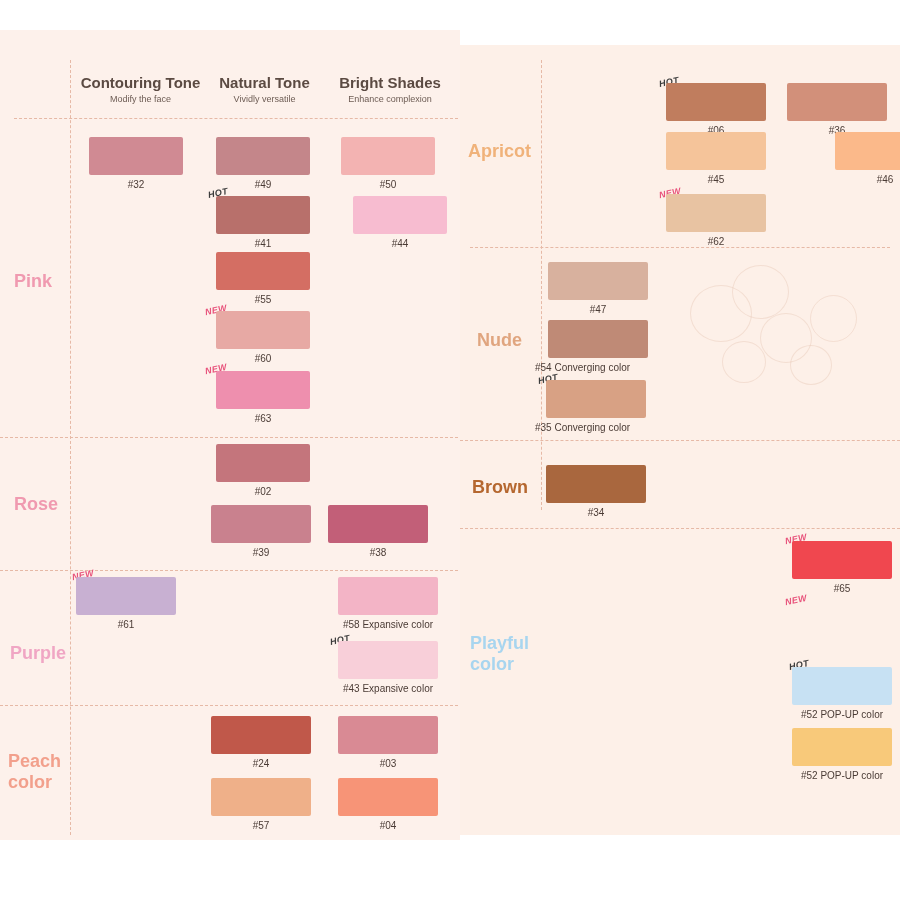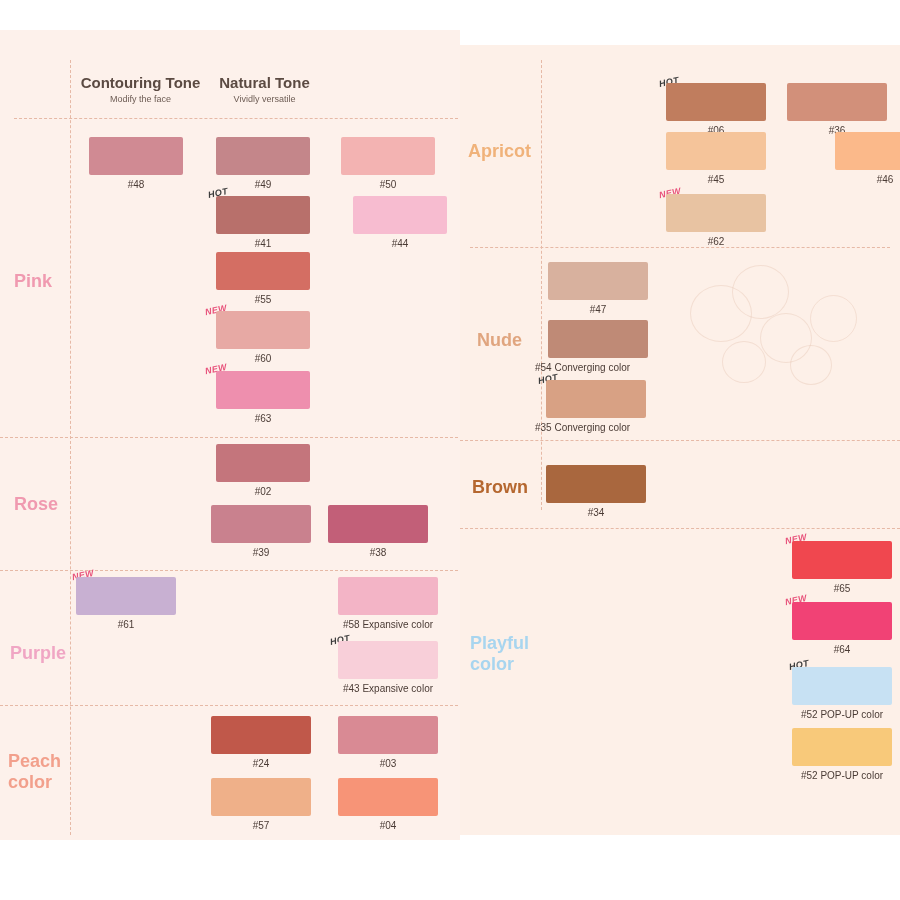--- a/index.html
+++ b/index.html
@@ -131,36 +131,40 @@
   </div>
 
   <div class="hdr" style="left:68px; top:74px; width:145px;">
     <div class="hdr-title">Contouring Tone</div>
     <div class="hdr-sub">Modify the face</div>
   </div>
   <div class="hdr" style="left:196px; top:74px; width:137px;">
     <div class="hdr-title">Natural Tone</div>
     <div class="hdr-sub">Vividly versatile</div>
   </div>
+  <div class="hdr" style="left:320px; top:74px; width:140px;">
+    <div class="hdr-title">Bright Shades</div>
+    <div class="hdr-sub">Enhance complexion</div>
+  </div>
 
   <div class="divider" style="left:14px; top:118px; width:444px;"></div>
   <div class="divider" style="left:0px; top:437px; width:458px;"></div>
   <div class="divider" style="left:0px; top:570px; width:458px;"></div>
   <div class="divider" style="left:0px; top:705px; width:458px;"></div>
   <div class="vdivider" style="left:70px; top:60px; height:775px;"></div>
 
   <div class="rowlabel" style="left:14px; top:271px; color:#f09ab0;">Pink</div>
   <div class="rowlabel" style="left:14px; top:494px; color:#f09ab0;">Rose</div>
   <div class="rowlabel" style="left:10px; top:643px; color:#f0a6c4;">Purple</div>
   <div class="rowlabel" style="left:8px; top:751px; color:#f2a08c;">Peach
 color</div>
 
   <div class="swatch-wrap" style="left:89px; top:137px;">
     <div class="swatch" style="background:#d08a93;"></div>
-    <div class="swatch-label">#48</div>
+    <div class="swatch-label">#32</div>
   </div>
   <div class="swatch-wrap" style="left:216px; top:137px;">
     <div class="swatch" style="background:#c4868a;"></div>
     <div class="swatch-label">#49</div>
   </div>
   <div class="swatch-wrap" style="left:341px; top:137px;">
     <div class="swatch" style="background:#f3b3b2;"></div>
     <div class="swatch-label">#50</div>
   </div>
 
@@ -288,24 +292,20 @@
     <div class="swatch wide" style="background:#a9673e;"></div>
     <div class="swatch-label">#34</div>
   </div>
 
   <div class="tag tag-new" style="left:785px; top:534px; transform:rotate(-12deg);">NEW</div>
   <div class="swatch-wrap" style="left:792px; top:541px;">
     <div class="swatch wide" style="background:#f0474f;"></div>
     <div class="swatch-label">#65</div>
   </div>
   <div class="tag tag-new" style="left:785px; top:595px; transform:rotate(-12deg);">NEW</div>
-  <div class="swatch-wrap" style="left:792px; top:602px;">
-    <div class="swatch wide" style="background:#f14275;"></div>
-    <div class="swatch-label">#64</div>
-  </div>
   <div class="tag tag-hot" style="left:789px; top:660px; transform:rotate(-12deg);">HOT</div>
   <div class="swatch-wrap" style="left:792px; top:667px;">
     <div class="swatch wide" style="background:#c7e1f3;"></div>
     <div class="swatch-label">#52 POP-UP color</div>
   </div>
   <div class="swatch-wrap" style="left:792px; top:728px;">
     <div class="swatch wide" style="background:#f8c97a;"></div>
     <div class="swatch-label">#52 POP-UP color</div>
   </div>
 

